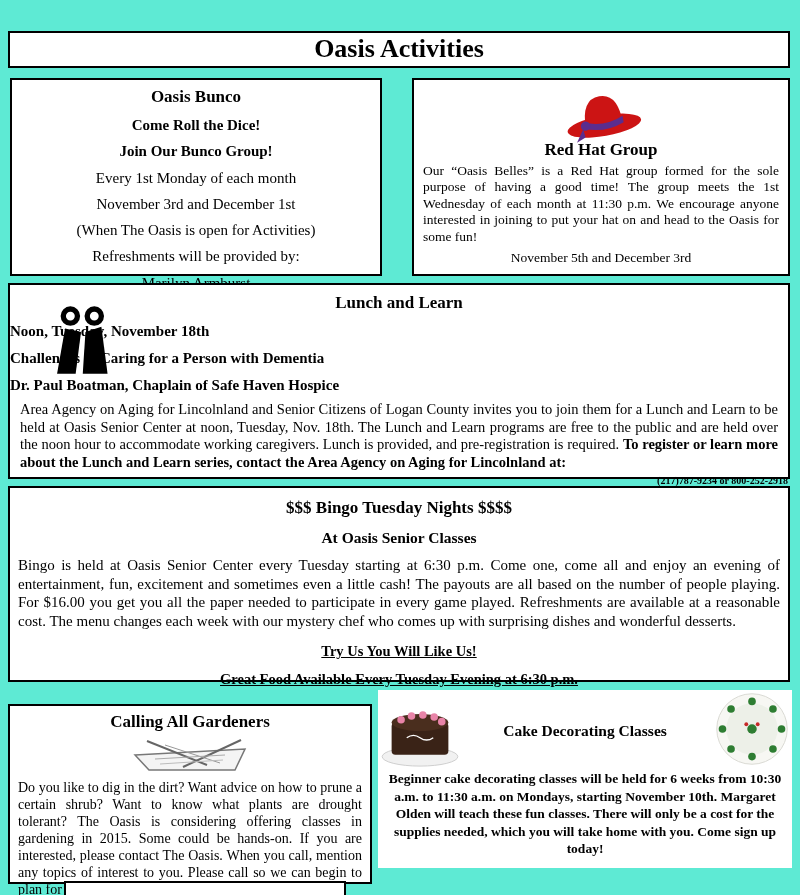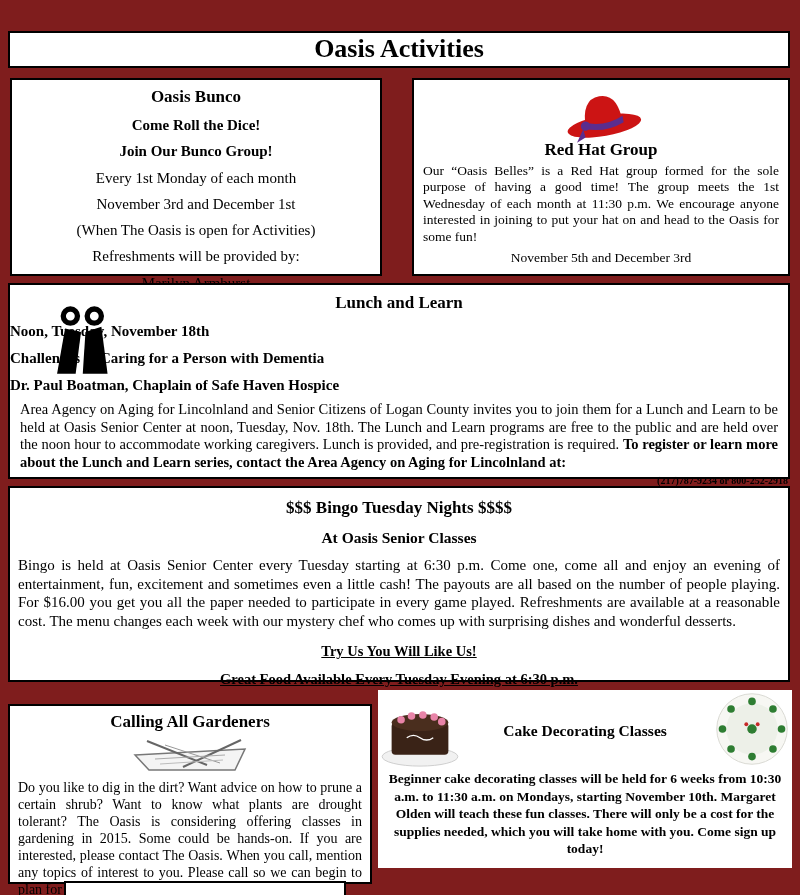--- a/index.html
+++ b/index.html
@@ -1,19 +1,19 @@
 <!DOCTYPE html>
 <html><head>
 <meta charset="utf-8">
 <style>
   * { margin:0; padding:0; box-sizing:border-box; }
   html,body { background:#ffffff; }
   .page {
     position:relative; width:800px; height:895px; margin:0 auto;
-    background:#7f1d1d; overflow:hidden;
+    background:#5eead4; overflow:hidden;
     font-family:"Liberation Serif","DejaVu Serif",serif; color:#000;
   }
   .box { position:absolute; border:2px solid #000; background:#fff; }
   .noborder { position:absolute; background:#fff; }
 
   .page-title { font-size:26px; font-weight:bold; text-align:center; line-height:32px; }
 
   .card-title { font-size:17px; font-weight:bold; text-align:center; }
   .center-line { font-size:15px; text-align:center; line-height:1.15; }
   .bold { font-weight:bold; }

